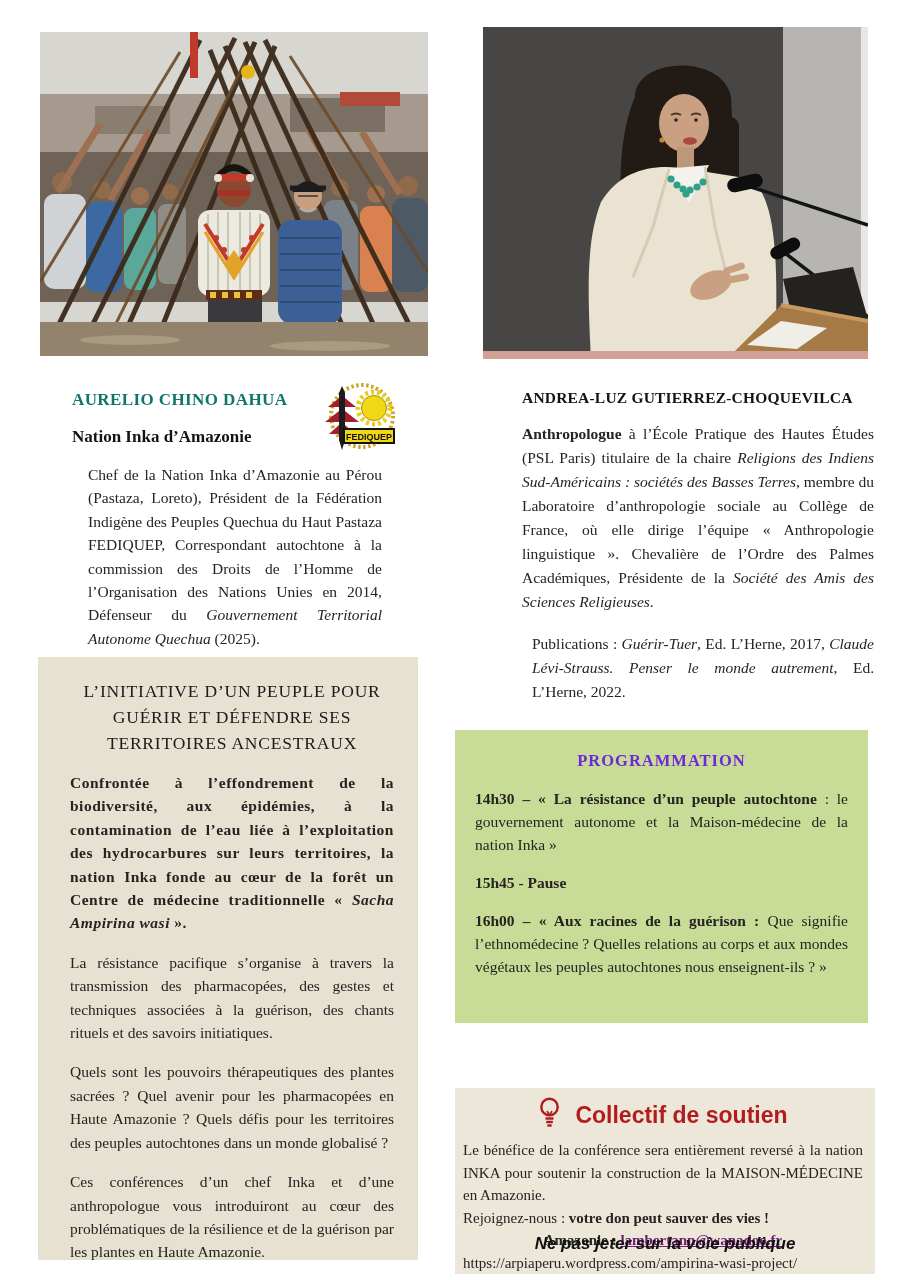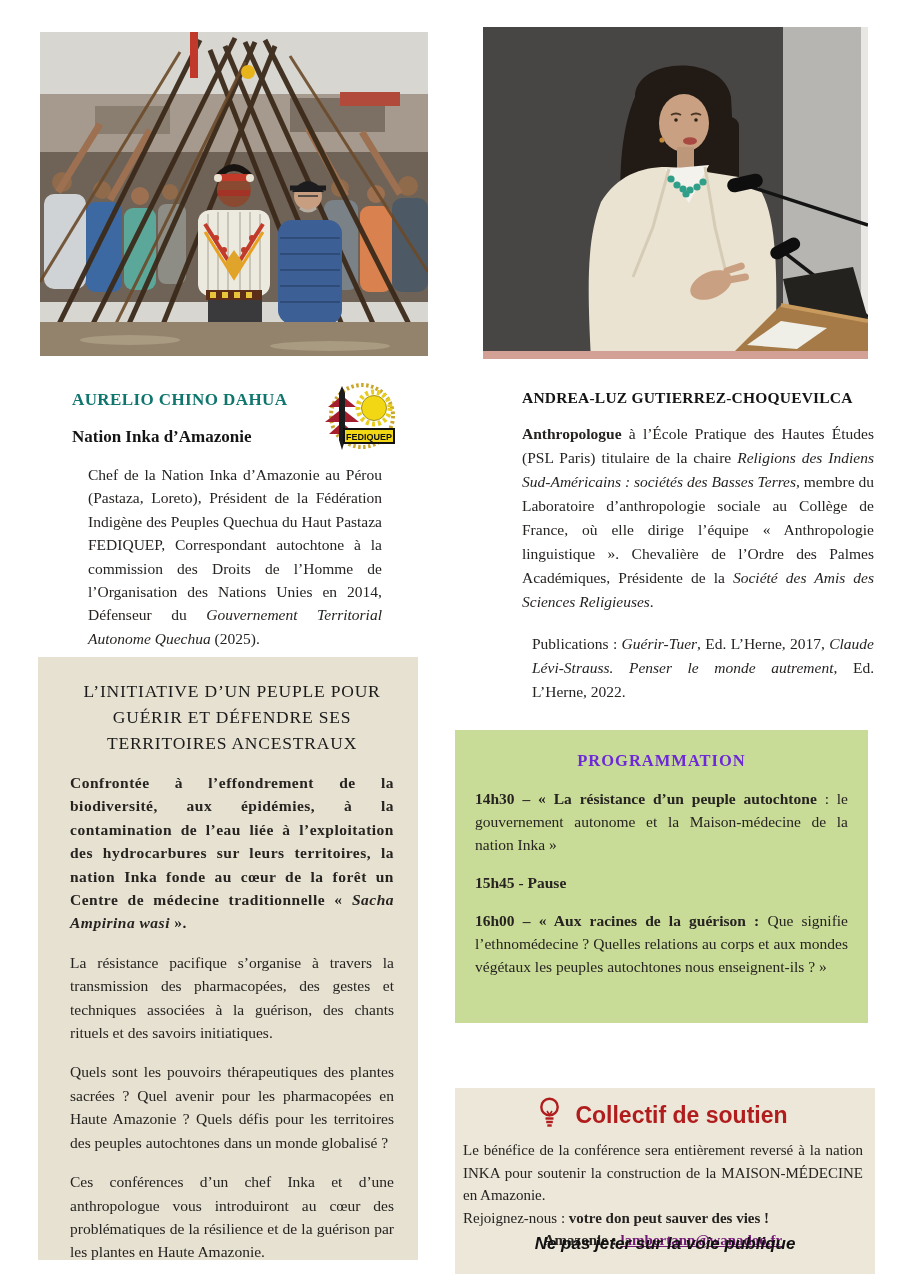--- a/index.html
+++ b/index.html
@@ -269,17 +269,18 @@
           <path d="M7.5 21.5 H15.5" stroke="#b11d1d" stroke-width="2.4"></path>
           <path d="M8.2 25 H14.8" stroke="#b11d1d" stroke-width="2.4"></path>
           <path d="M9.3 28.5 H13.7" stroke="#b11d1d" stroke-width="2.4"></path>
         </svg>
       </span>
       <span class="support-title">Collectif de soutien</span>
     </div>
     <p class="just">Le bénéfice de la conférence sera entièrement reversé à la nation INKA pour soutenir la construction de la MAISON-MÉDECINE en Amazonie.</p>
     <p><span>Rejoignez-nous : </span><span class="bd">votre don peut sauver des vies !</span></p>
     <p class="ctr"><span class="bd">Amazonie : </span><a href="#" class="email">lambertann@wanadoo.fr</a></p>
+    <p class="url">https://arpiaperu.wordpress.com/ampirina-wasi-project/</p>
   </div>
 
   <div class="abs footer-note">Ne pas jeter sur la voie publique</div>
 
 </div>
 
 </body></html>

